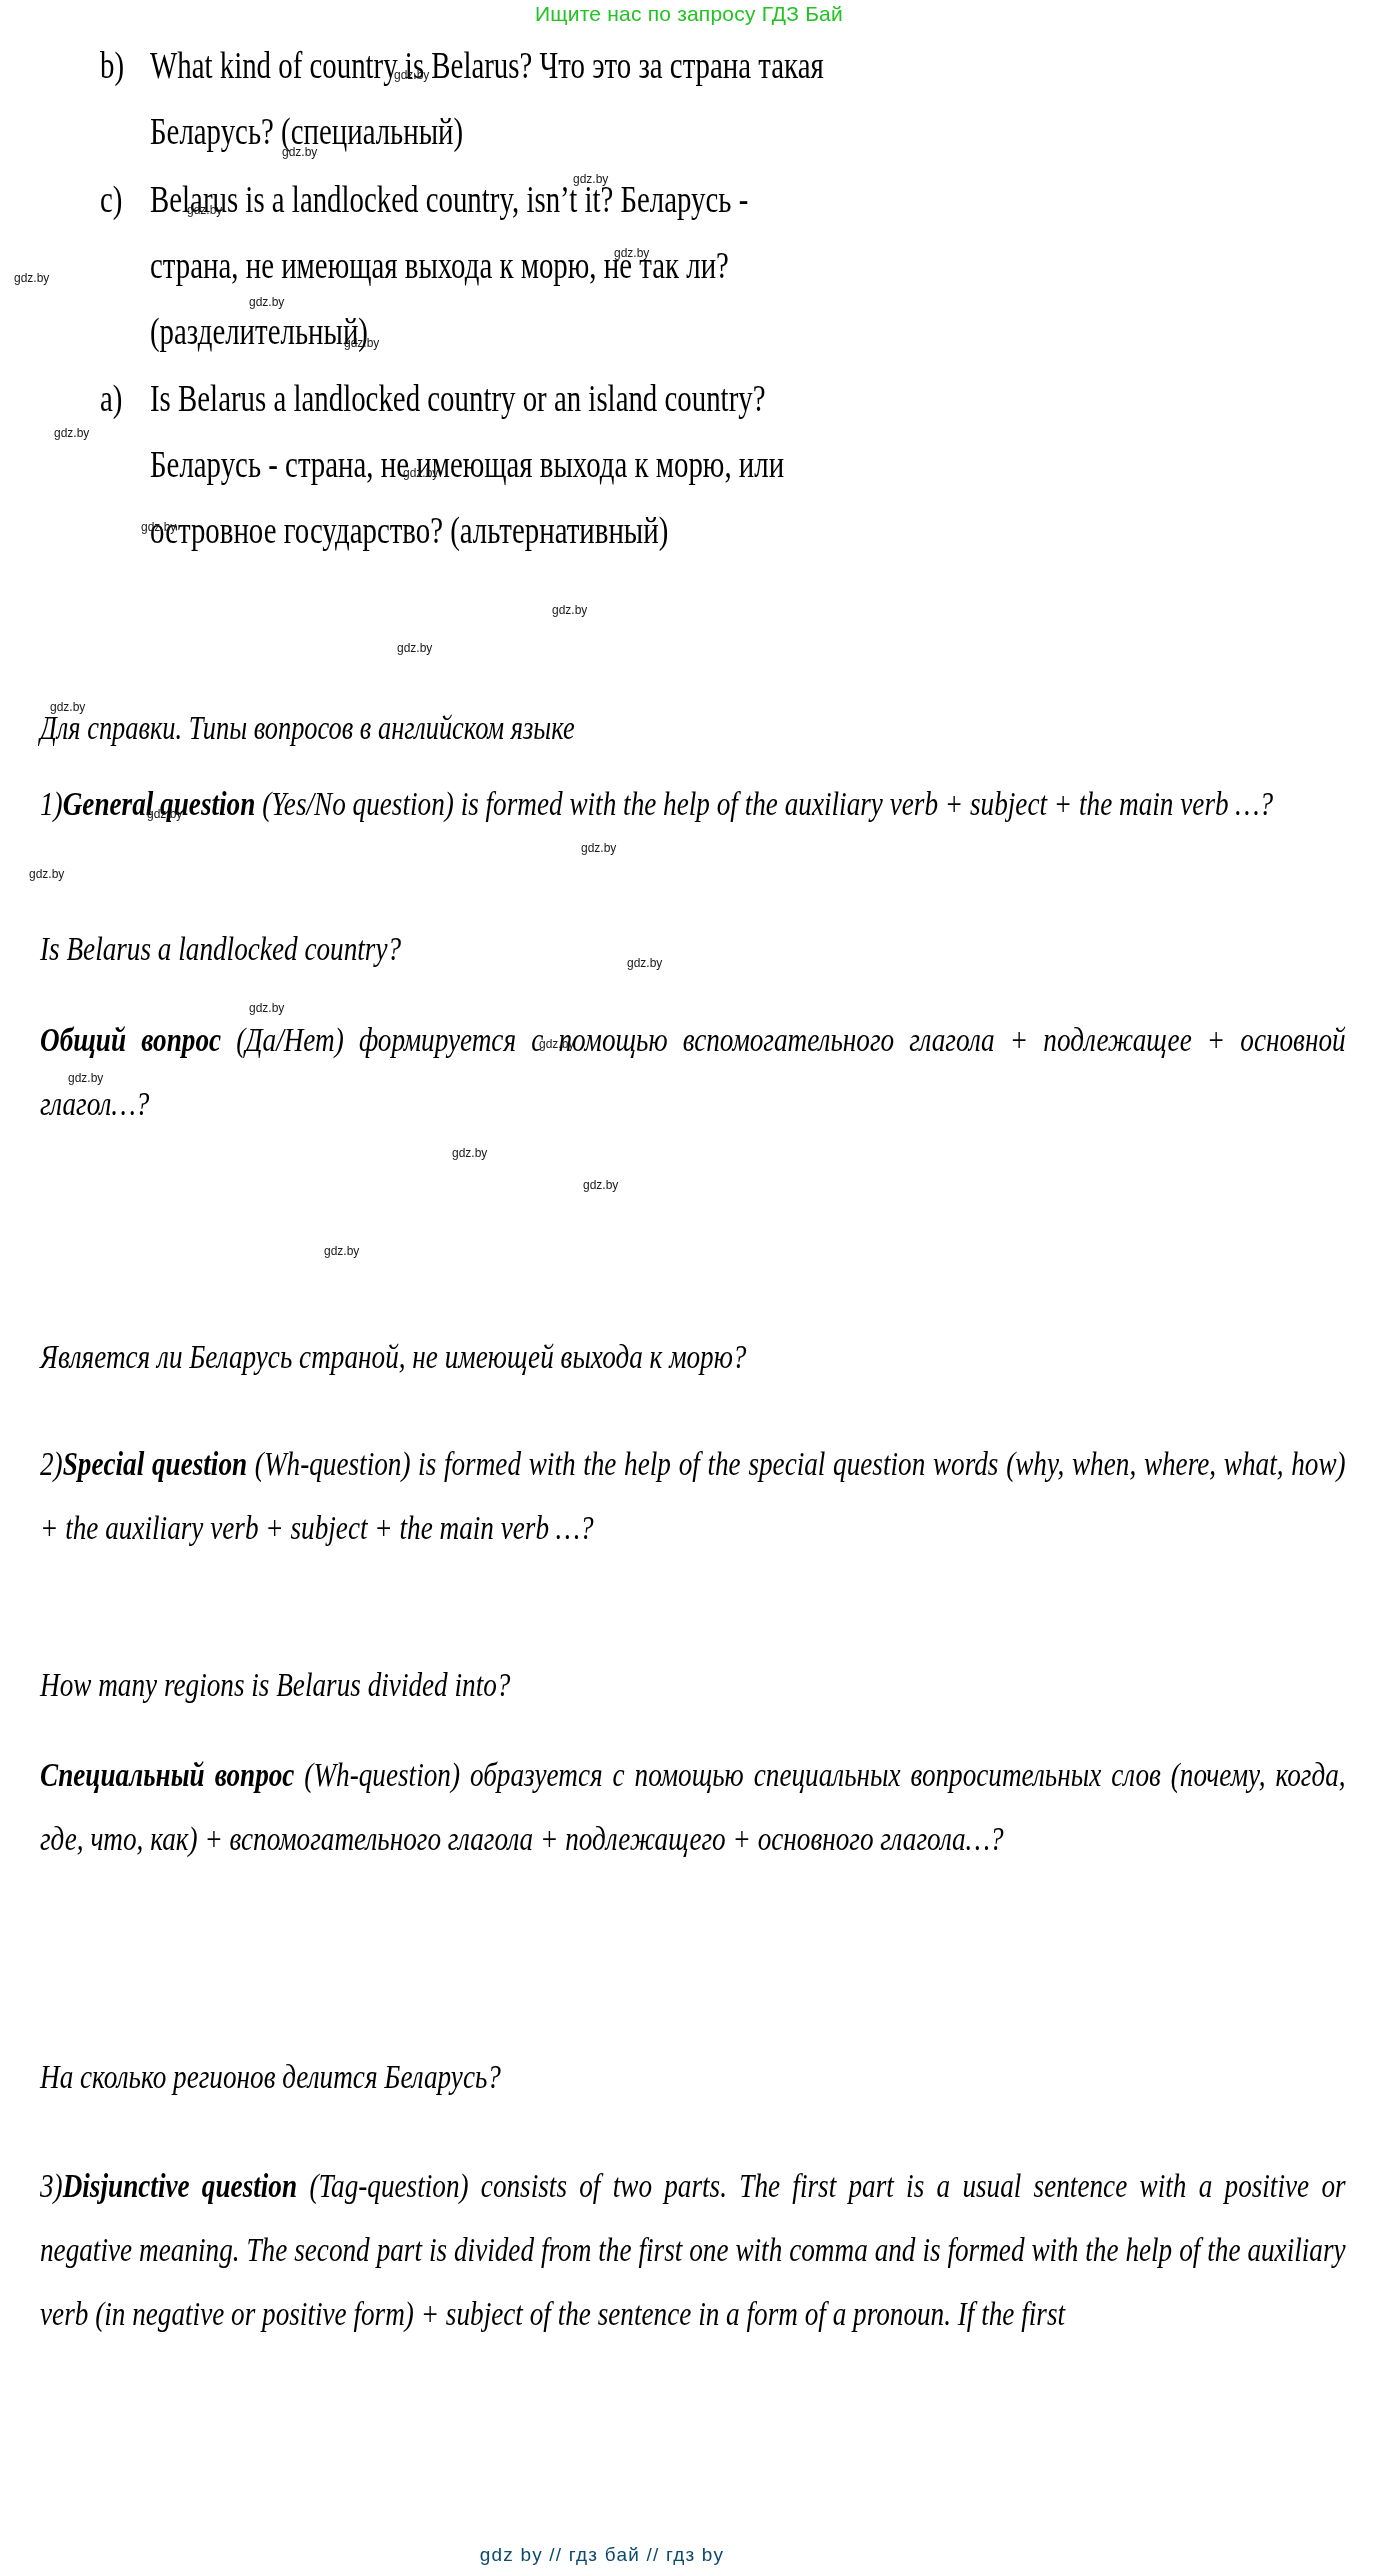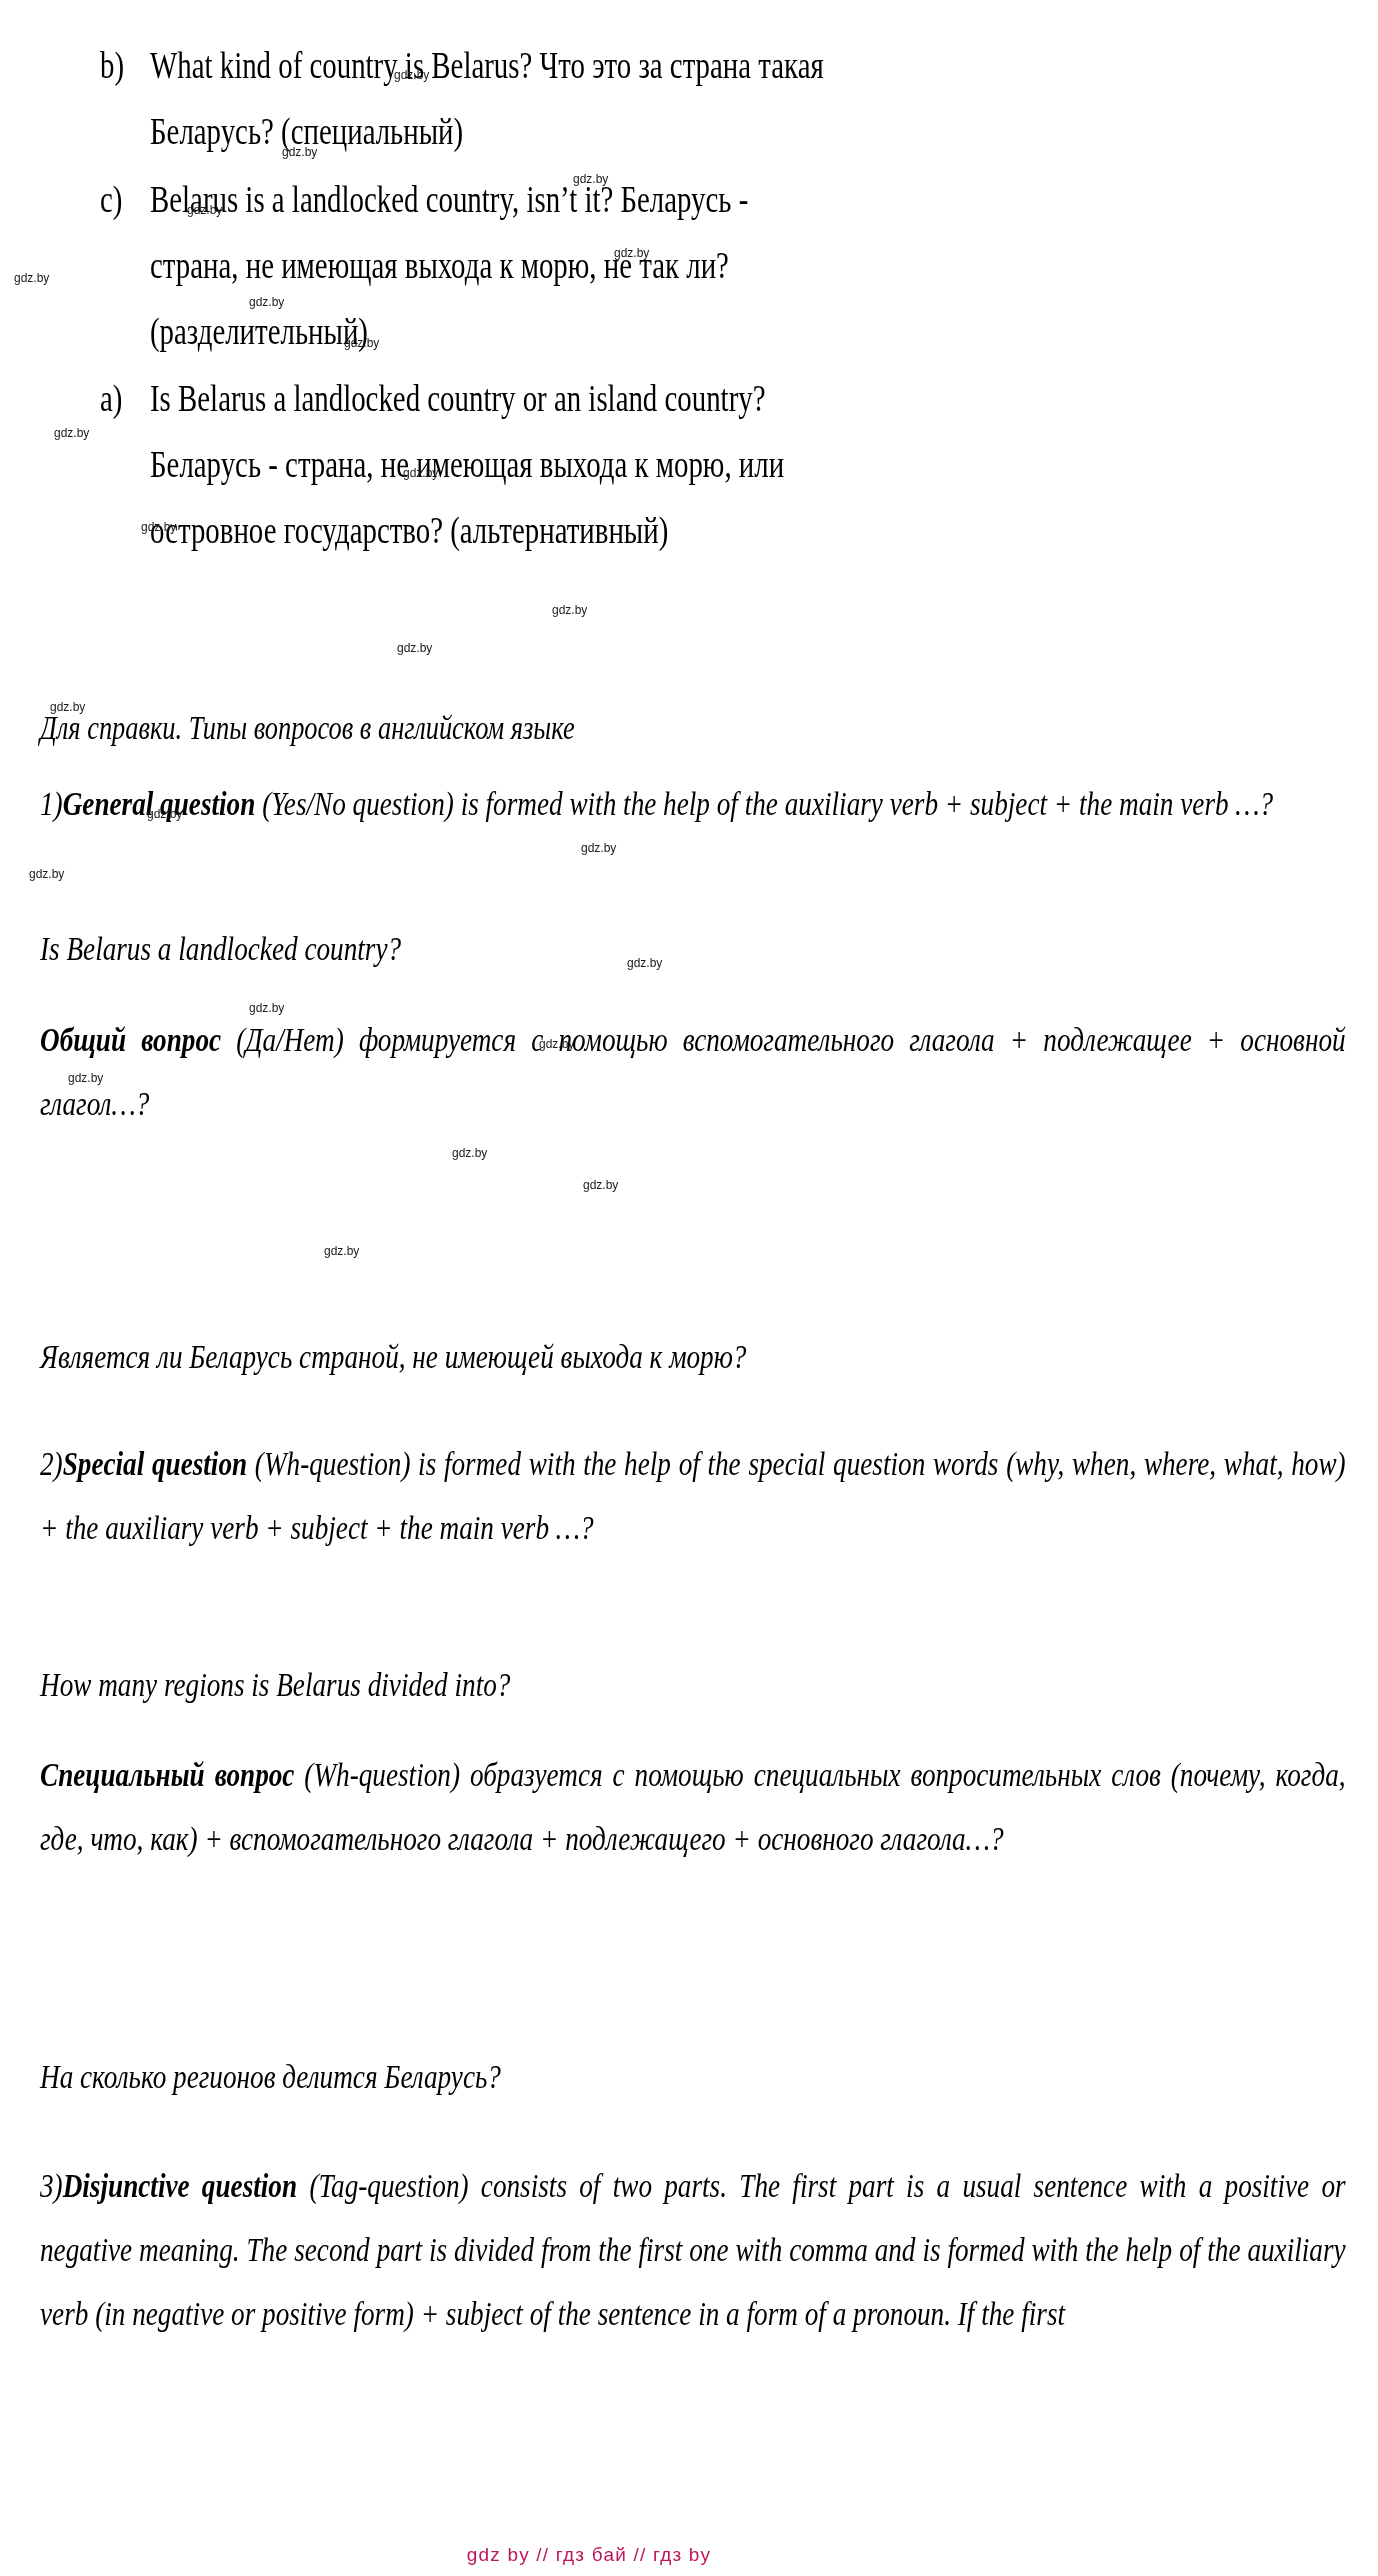--- a/index.html
+++ b/index.html
@@ -24,26 +24,26 @@
     width: 1378px;
     text-align: center;
     font-family: "Liberation Sans", "DejaVu Sans", sans-serif;
     font-size: 21px;
     color: #22c322;
     letter-spacing: 0.2px;
   }
   .site-footer {
     position: absolute;
     top: 2544px;
-    left: 4px;
+    left: 17px;
     width: 1170px;
     text-align: center;
     font-family: "Liberation Sans", "DejaVu Sans", sans-serif;
     font-size: 19px;
-    color: #be185d;
+    color: #0c4a6e;
     letter-spacing: 1.2px;
   }
 
   
   .wm {
     position: absolute;
     font-family: "Liberation Sans", "DejaVu Sans", sans-serif;
     font-size: 12px;
     color: #1a1a1a;
     white-space: nowrap;
@@ -131,20 +131,21 @@
     transform: scaleX(0.8);
     transform-origin: left top;
     white-space: nowrap;
   }
 </style>
 </head>
 <body>
 
 <div class="page">
 
+  <div class="site-header">Ищите нас по запросу ГДЗ Бай</div>
 
   <div class="ex-block">
 
     <div class="ex-item">
       <div class="ex-marker">b)</div>
       <div class="ex-text">
         <div>What kind of country is Belarus? Что это за страна такая</div>
         <div class="last">Беларусь? (специальный)</div>
       </div>
     </div>

